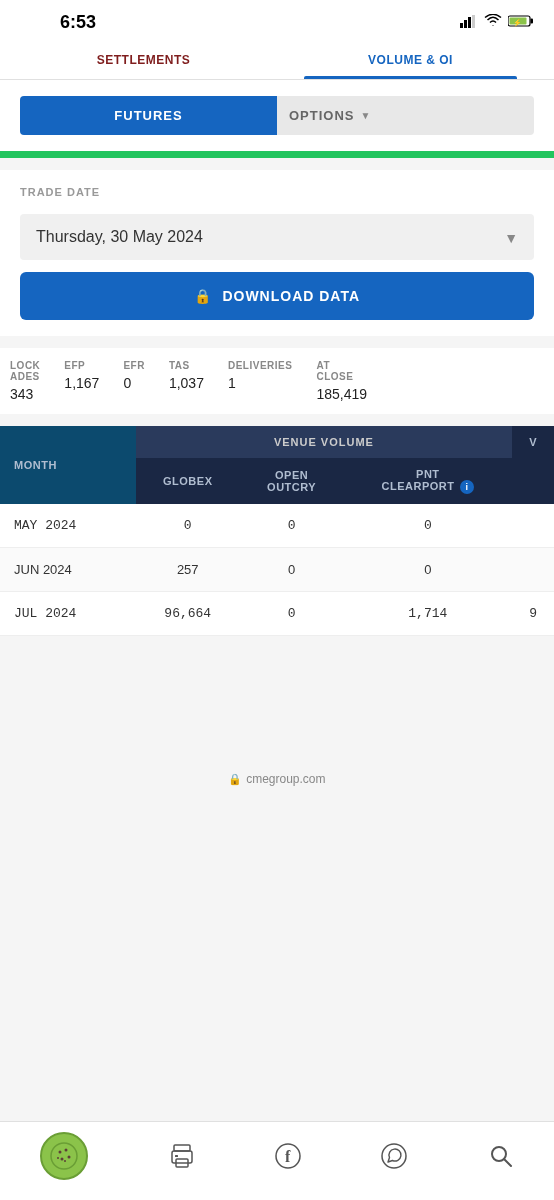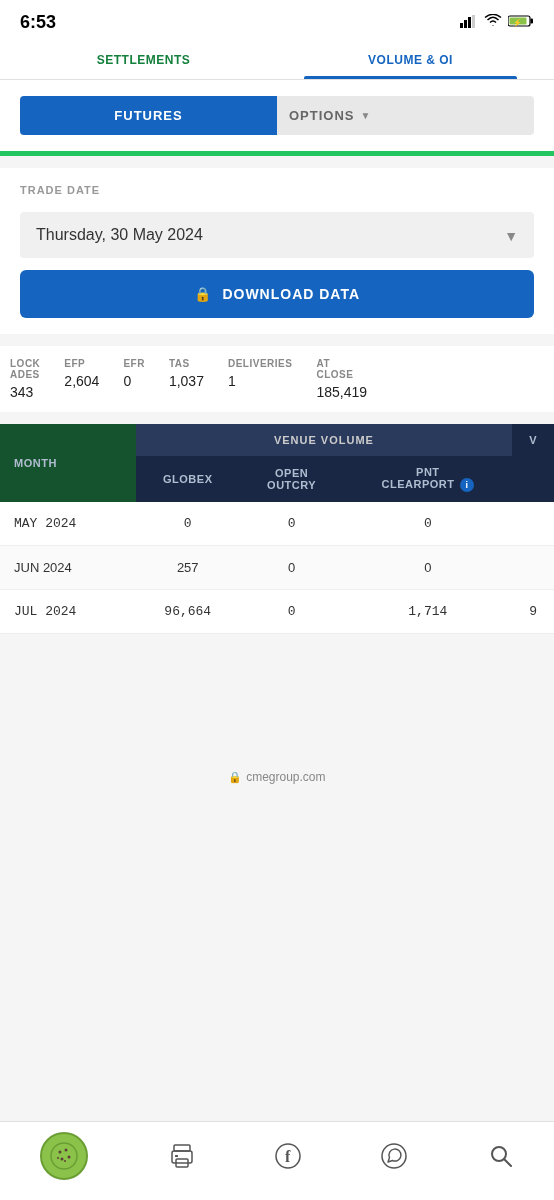--- a/index.html
+++ b/index.html
@@ -17,20 +17,21 @@
       background: #fff;
       padding: 12px 20px 6px;
       display: flex;
       justify-content: space-between;
       align-items: center;
     }
     .status-time {
       font-size: 18px;
       font-weight: 600;
       color: #000;
+      margin-left: 40px;
     }
     .status-icons {
       display: flex;
       align-items: center;
       gap: 6px;
     }
 
     
     .main-nav {
       background: #fff;
@@ -38,21 +39,21 @@
       border-bottom: 1px solid #e0e0e0;
       padding: 0 10px;
     }
     .nav-tab {
       flex: 1;
       text-align: center;
       padding: 14px 8px 12px;
       font-size: 12px;
       font-weight: 600;
       letter-spacing: 0.5px;
-      color: #15803d;
+      color: #7f1d1d;
       cursor: pointer;
       position: relative;
     }
     .nav-tab.active {
       color: #1565c0;
     }
     .nav-tab.active::after {
       content: '';
       position: absolute;
       bottom: 0;
@@ -62,21 +63,21 @@
       background: #1565c0;
       border-radius: 2px 2px 0 0;
     }
 
     
     .sub-toggle {
       background: #fff;
       padding: 16px 20px;
       display: flex;
       gap: 0;
-      border-bottom: 5px solid #22c55e;
+      border-bottom: 7px solid #22c55e;
     }
     .toggle-btn {
       flex: 1;
       padding: 12px;
       text-align: center;
       font-size: 13px;
       font-weight: 700;
       letter-spacing: 1px;
       cursor: pointer;
       border: none;
@@ -209,21 +210,21 @@
       background: #1a2744;
       color: #b0bdd0;
       font-size: 11px;
       font-weight: 600;
       letter-spacing: 0.5px;
       padding: 10px 10px;
       text-align: center;
       white-space: nowrap;
     }
     .th-month {
-      background: #14532d;
+      background: #0c4a6e;
       color: #b0bdd0;
       font-size: 11px;
       font-weight: 600;
       letter-spacing: 0.5px;
       padding: 10px 14px;
       text-align: left;
     }
     .td-month {
       padding: 14px 14px;
       font-size: 13px;
@@ -377,21 +378,21 @@
 </div>
 
 <div class="summary-section">
   <div class="summary-row">
     <div class="summary-cell">
       <span class="summary-header">LOCK<br>ADES</span>
       <span class="summary-value">343</span>
     </div>
     <div class="summary-cell">
       <span class="summary-header">EFP</span>
-      <span class="summary-value">2,604</span>
+      <span class="summary-value">1,167</span>
     </div>
     <div class="summary-cell">
       <span class="summary-header">EFR</span>
       <span class="summary-value">0</span>
     </div>
     <div class="summary-cell">
       <span class="summary-header">TAS</span>
       <span class="summary-value">1,037</span>
     </div>
     <div class="summary-cell">

